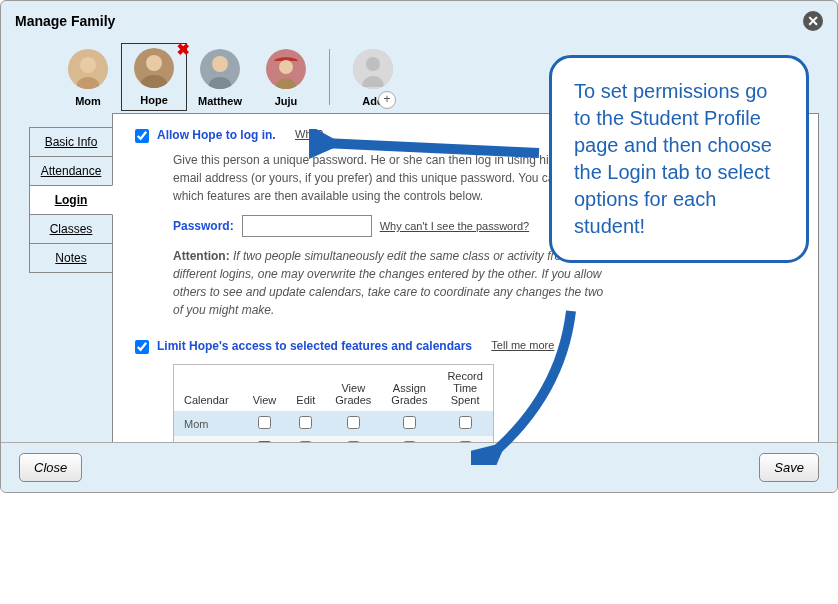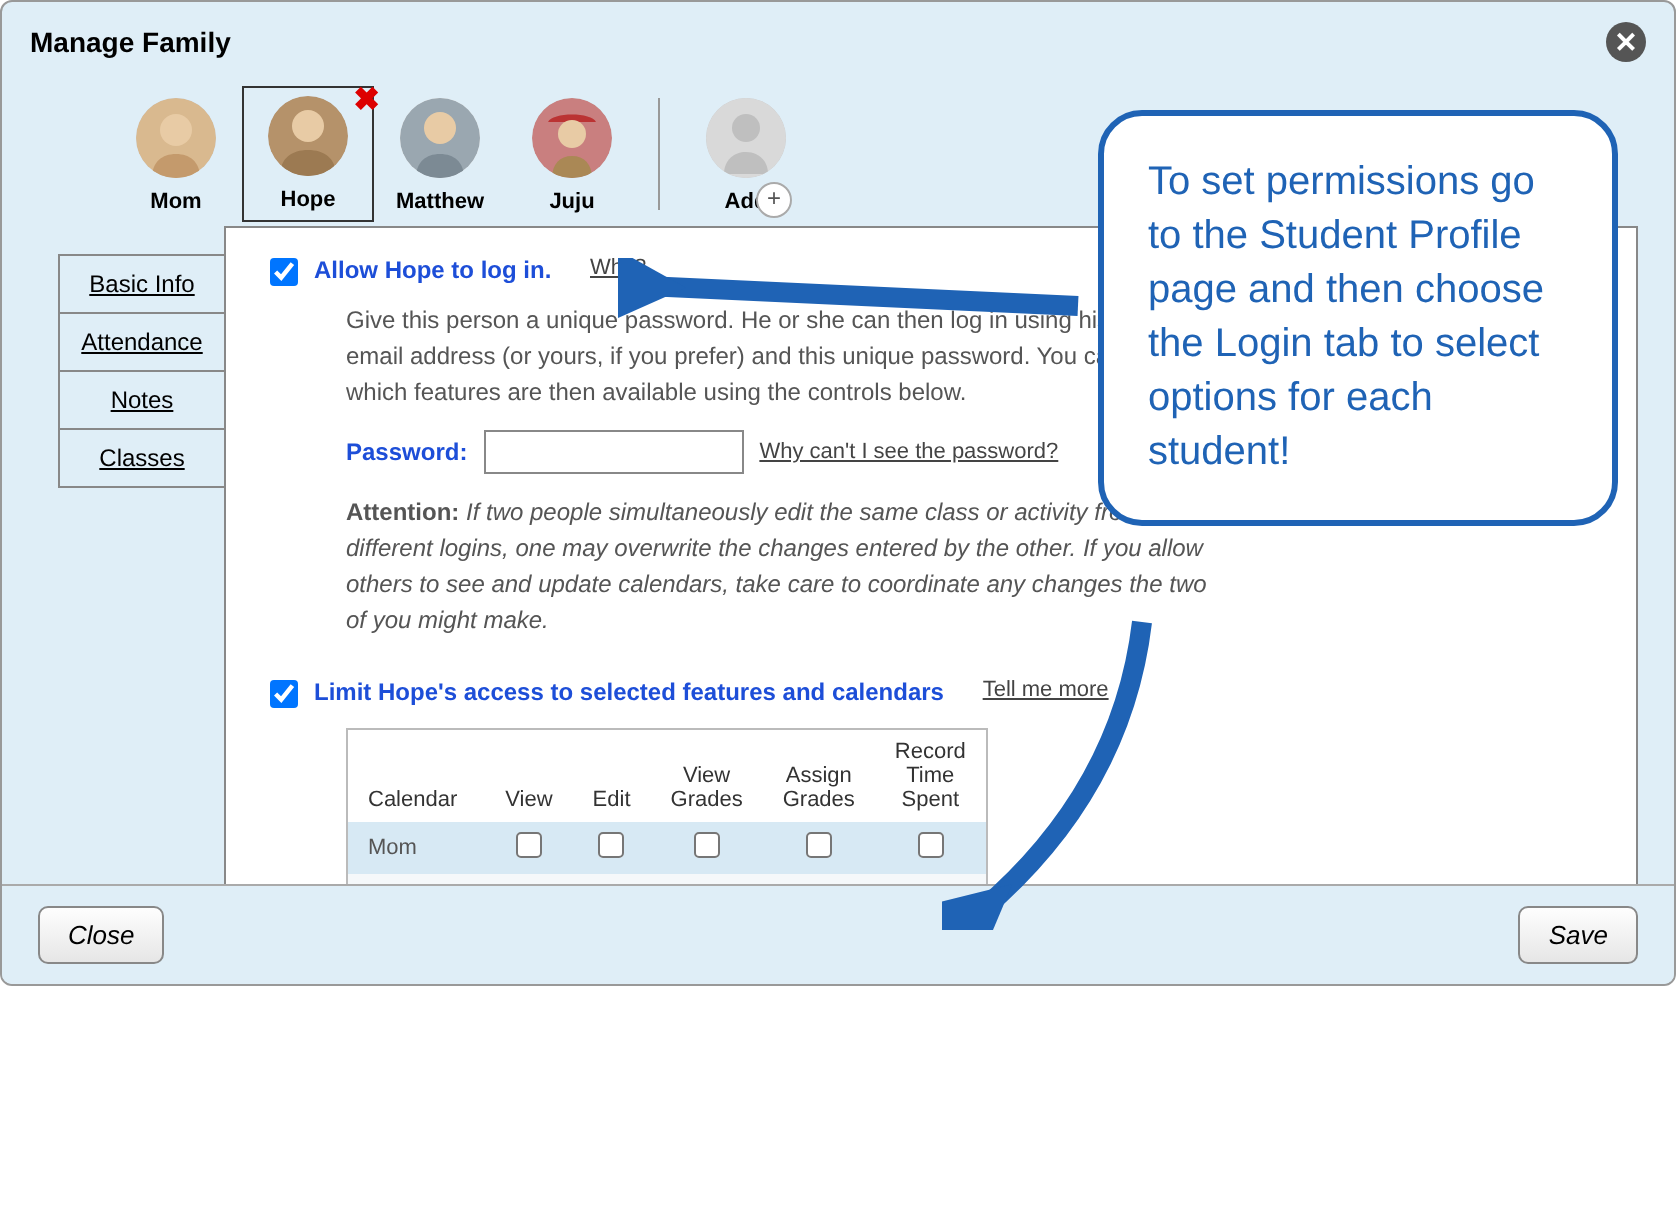--- a/index.html
+++ b/index.html
@@ -173,22 +173,23 @@
           </svg>
       </div>
       <div class="person-label">Add</div>
     </div>
   </div>
 
   <div class="main-area">
     <div class="tabs">
       <div class="tab">Basic Info</div>
       <div class="tab">Attendance</div>
+      <div class="tab active">Login</div>
+      <div class="tab">Classes</div>
       <div class="tab">Notes</div>
-      <div class="tab">Classes</div>
     </div>
 
     <div class="content-pane">
 
       <div class="section">
         <div class="row-line">
           <input type="checkbox" class="chk" checked="" style="">
           <span class="label-strong">Allow Hope to log in.</span>
           &nbsp;<span class="link">Why?</span>
         </div>

